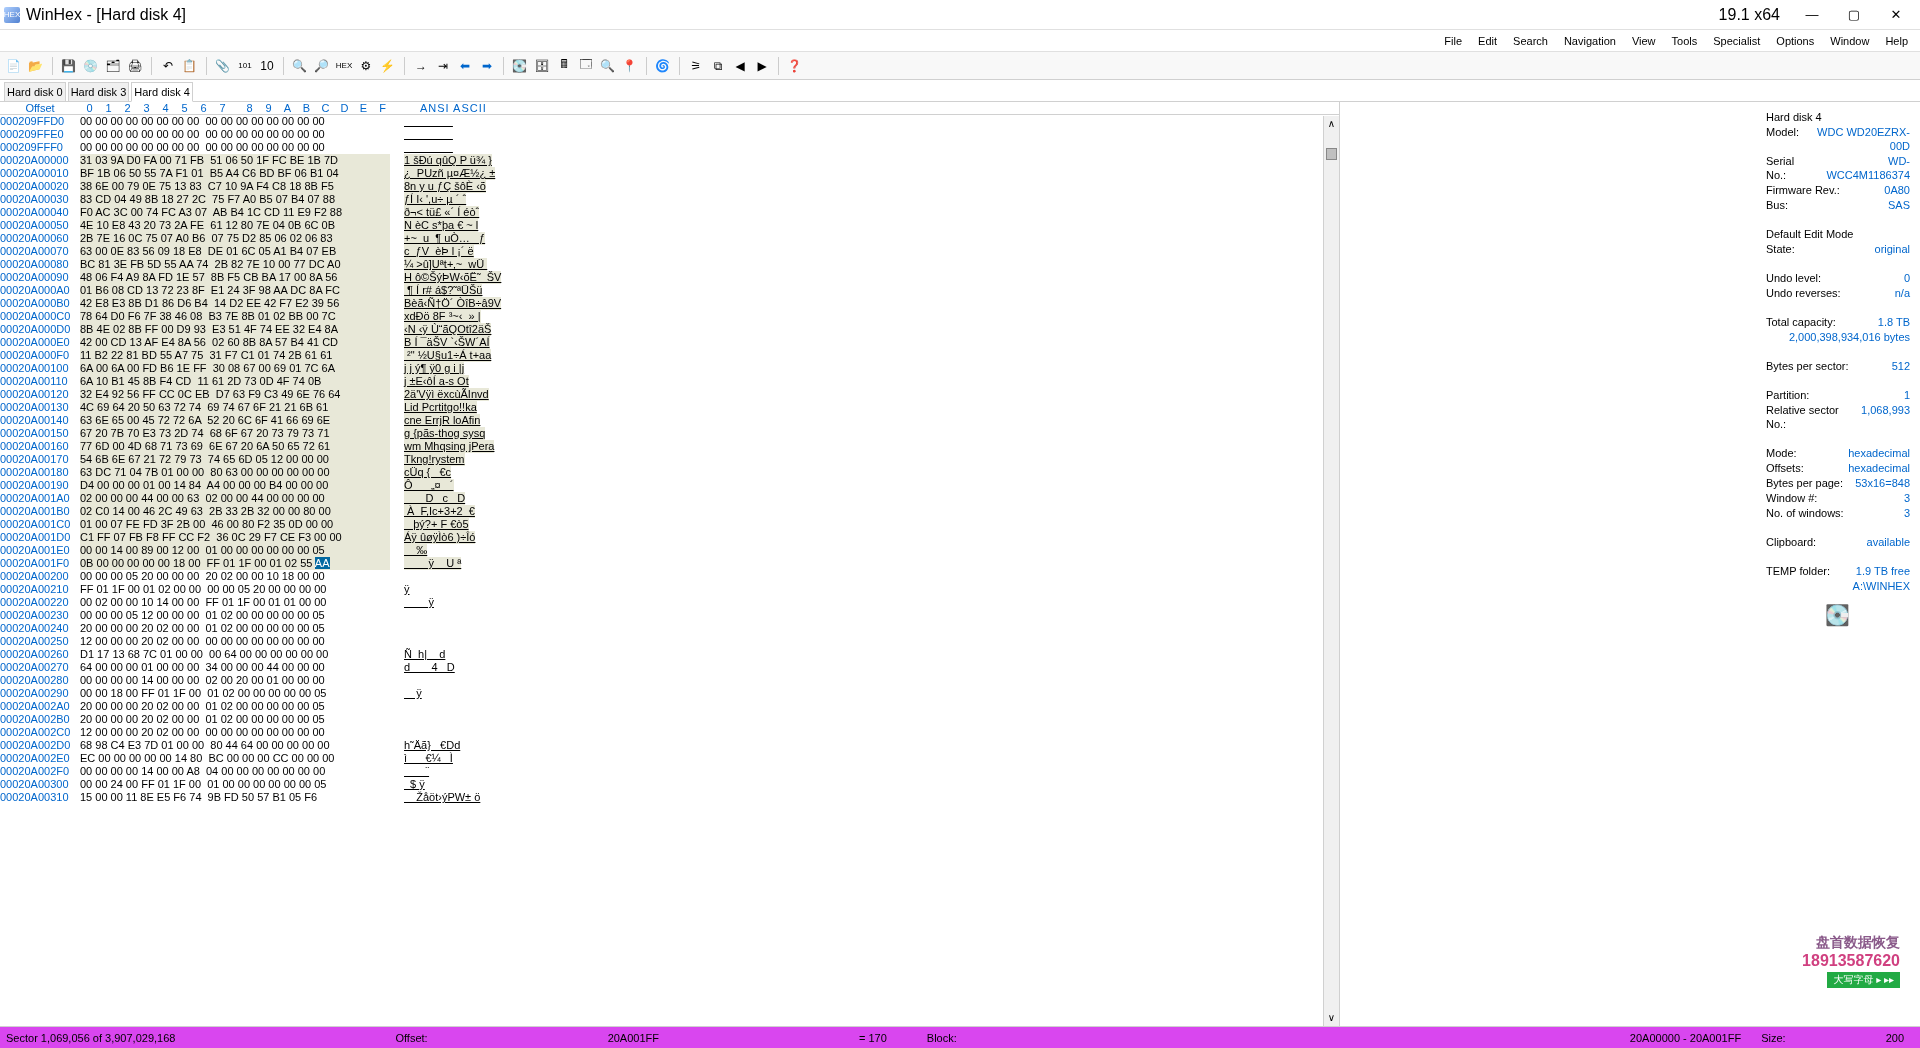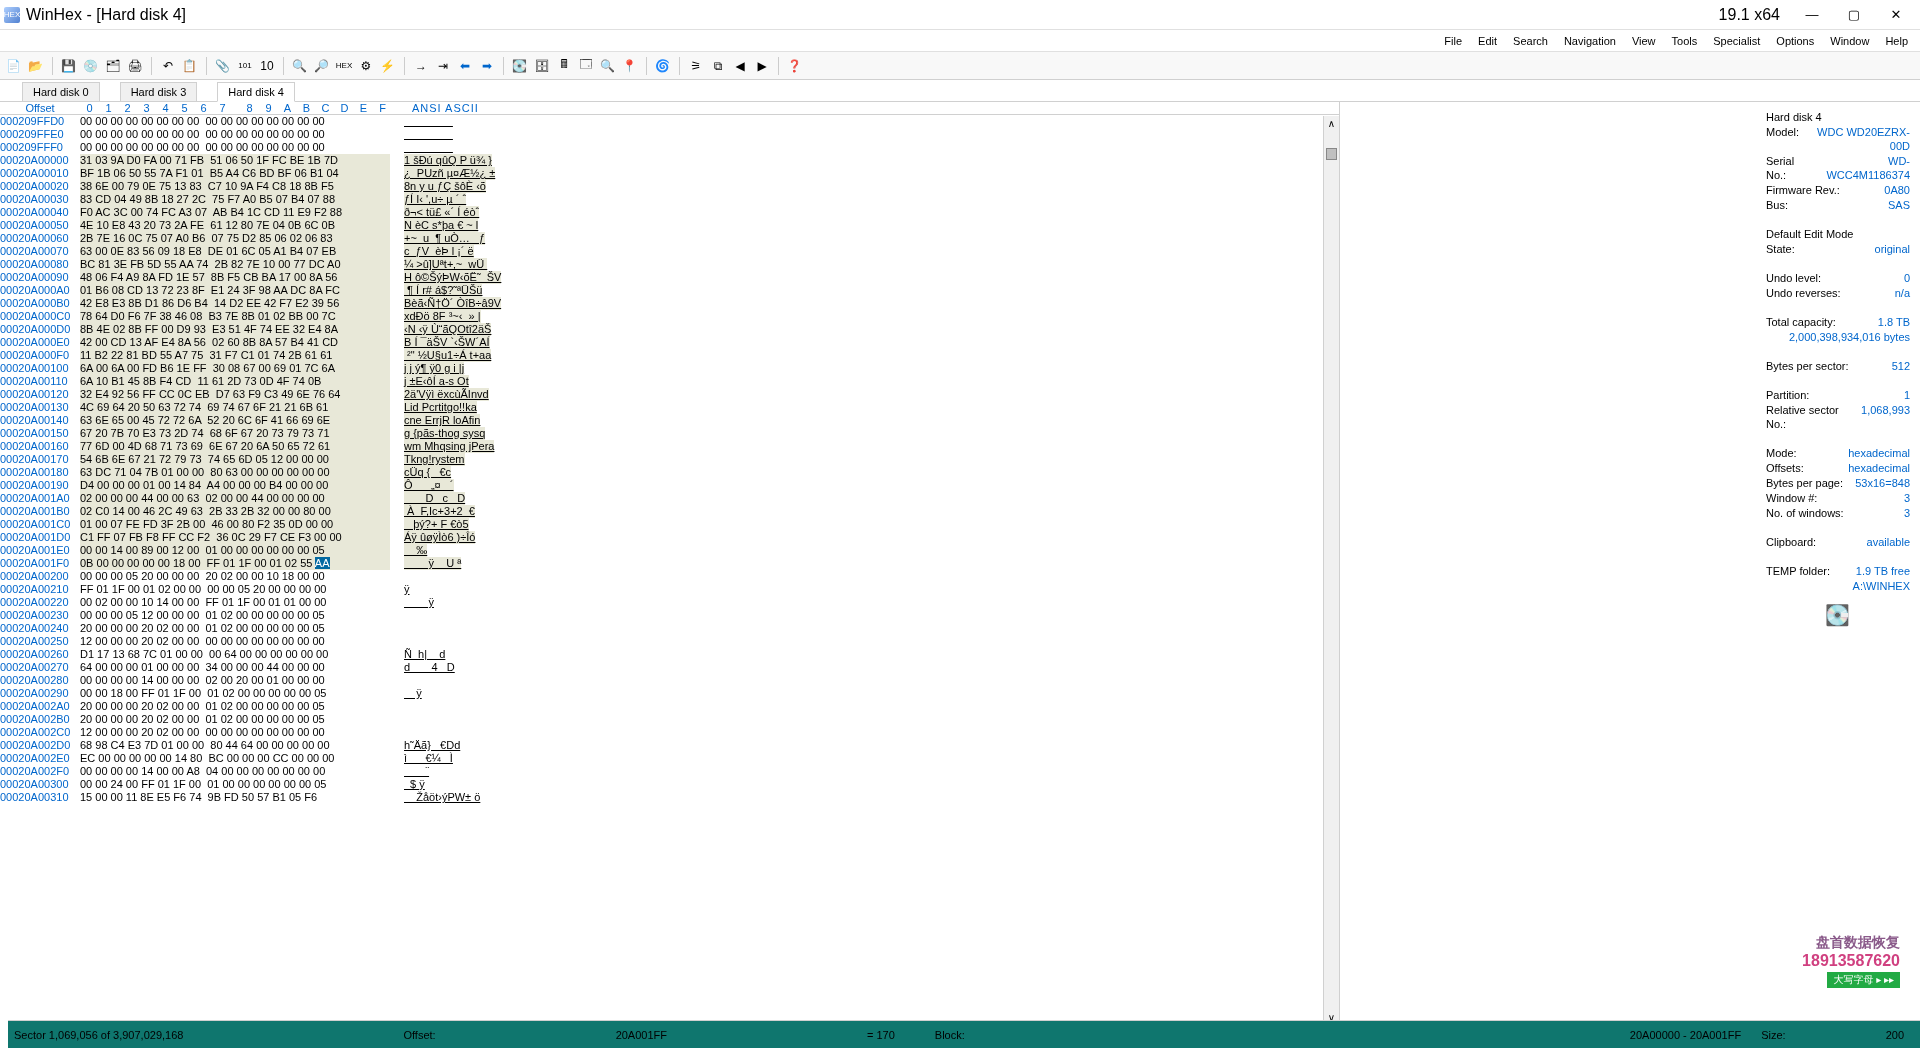--- a/index.html
+++ b/index.html
@@ -9,46 +9,46 @@
 .titlebar .title { flex: 1; font-size: 16px; }
 .titlebar .win-controls { display: flex; gap: 2px; }
 .titlebar .win-btn { width: 40px; height: 26px; display: flex; align-items: center; justify-content: center; cursor: pointer; font-size: 13px; }
 .version { margin-right: 12px; font-size: 16px; }
 .menubar { height: 22px; display: flex; align-items: center; padding: 0 4px; border-bottom: 1px solid #e0e0e0; justify-content: flex-end; }
 .menubar .menu-item { padding: 2px 8px; cursor: pointer; }
 .toolbar { height: 28px; display: flex; align-items: center; padding: 2px 4px; gap: 2px; border-bottom: 1px solid #d0d0d0; background: #f8f8f8; }
 .toolbar .tb-btn { width: 20px; height: 20px; display: flex; align-items: center; justify-content: center; cursor: pointer; border: 1px solid transparent; font-size: 12px; }
 .toolbar .sep { width: 1px; height: 18px; background: #ccc; margin: 0 4px; }
 .tabs { height: 22px; display: flex; align-items: flex-end; padding: 0 4px; border-bottom: 1px solid #d0d0d0; }
-.tab { padding: 3px 10px; border: 1px solid #d0d0d0; border-bottom: none; margin-right: 2px; background: #f0f0f0; cursor: pointer; font-size: 11px; margin-left: 18px; }
+.tab { padding: 3px 2px; border: 1px solid #d0d0d0; border-bottom: none; margin-right: 2px; background: #f0f0f0; cursor: pointer; font-size: 11px; }
 .tab.active { background: #fff; border-bottom: 1px solid #fff; margin-bottom: -1px; }
 .main { display: flex; height: calc(100% - 30px - 22px - 28px - 22px - 22px); justify-content: flex-end; }
 .hex-area { flex: 1; border-right: 1px solid #d0d0d0; overflow: hidden; position: relative; }
 .hex-header { display: flex; border-bottom: 1px solid #d0d0d0; font-family: 'Courier New', monospace; font-size: 11px; color: #0066cc; }
 .hex-header .offset-hdr { width: 80px; text-align: center; }
 .hex-header .col { width: 19px; text-align: center; }
-.hex-header .ascii-hdr { margin-left: 20px; letter-spacing: 1px; }
+.hex-header .ascii-hdr { margin-left: 28px; letter-spacing: 1px; }
 .hex-body { font-family: 'Courier New', monospace; font-size: 11px; line-height: 13px; }
 .hex-row { display: flex; white-space: pre; }
 .hex-row .offset { width: 80px; color: #0066cc; }
 .hex-row .bytes { width: 310px; color: #000; }
 .hex-row .ascii { margin-left: 14px; color: #000; text-decoration: underline; }
 .hex-row.hl .bytes, .hex-row.hl .ascii { background: #e8e8d8; }
 .hex-row .sel { background: #0369a1; color: #fff; }
 .scrollbar { position: absolute; right: 0; top: 14px; bottom: 0; width: 16px; background: #f0f0f0; border-left: 1px solid #d0d0d0; }
 .scrollbar .arrow { height: 16px; text-align: center; font-size: 10px; line-height: 16px; cursor: pointer; }
 .scrollbar .thumb { position: absolute; left: 2px; right: 2px; top: 32px; height: 12px; background: #c0c0c0; border: 1px solid #888; cursor: pointer; }
 .side-panel { width: 580px; padding: 8px 10px; font-size: 11px; background: #fff; }
 .info-table { width: 144px; float: right; }
 .info-row { display: flex; justify-content: space-between; margin-bottom: 1px; line-height: 14px; }
 .info-row .lbl { color: #000; }
 .info-row .val { color: #0066cc; text-align: right; }
 .info-gap { height: 14px; }
 .drive-icon { margin: 10px auto; width: 40px; height: 20px; text-align: center; font-size: 20px; }
-.statusbar { position: absolute; bottom: 0; left: 8px; right: 0; height: 28px; border-top: 1px solid #d0d0d0; display: flex; align-items: center; padding: 0 6px; background: #0f766e; font-size: 11px; }
+.statusbar { position: absolute; bottom: 0; left: 0; right: 0; height: 22px; border-top: 1px solid #d0d0d0; display: flex; align-items: center; padding: 0 6px; background: #d946ef; font-size: 11px; }
 .statusbar .status-item { margin-right: 40px; }
 .statusbar .right { margin-left: auto; }
 .watermark { position: absolute; right: 20px; bottom: 60px; text-align: right; font-size: 13px; }
 .watermark .ch { color: #8a5a8a; font-size: 14px; font-weight: bold; }
 .watermark .num { color: #d04080; font-size: 16px; font-weight: bold; }
 .watermark .ind { display: inline-block; background: #22aa44; color: #fff; padding: 1px 6px; font-size: 10px; margin-top: 2px; }
 </style>
 </head>
 <body>
 

